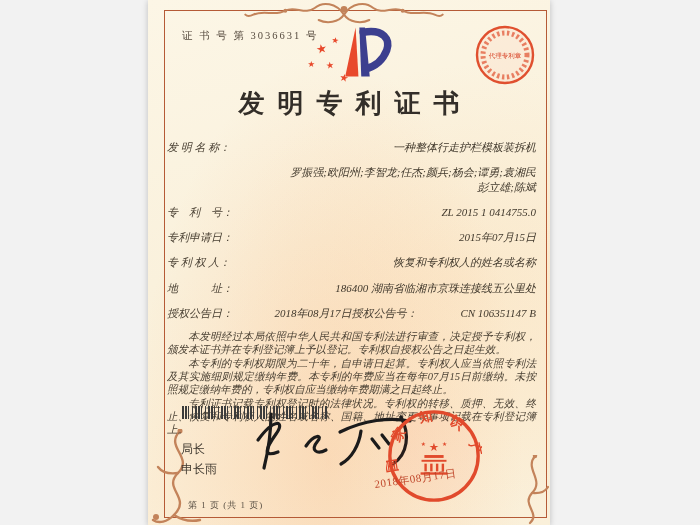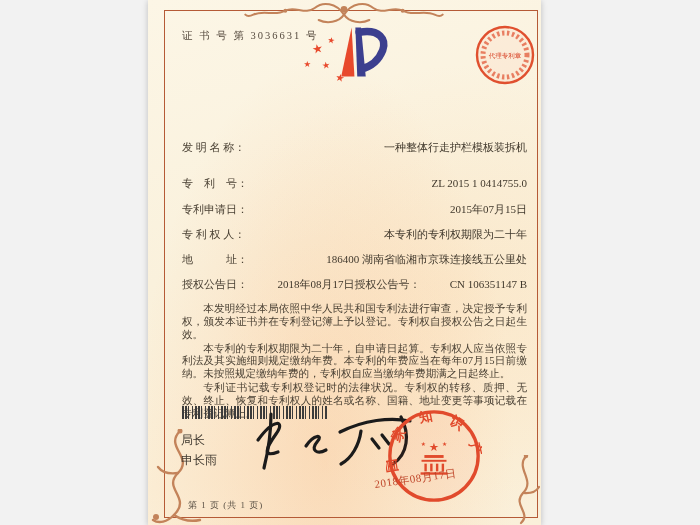--- a/index.html
+++ b/index.html
@@ -9,57 +9,58 @@
     font-family:"Liberation Serif","DejaVu Serif",serif;
   }
   .stage{position:relative;width:700px;height:525px;}
   .paper{
     position:absolute;left:148px;top:0;width:393px;height:525px;
     background:
       radial-gradient(ellipse at 45% 88%, rgba(249,176,118,0.32), rgba(249,176,118,0) 62%),
       radial-gradient(ellipse at 80% 55%, rgba(252,210,160,0.25), rgba(252,210,160,0) 55%),
       linear-gradient(165deg,#fcf6e6 0%,#faf1dc 45%,#fbeed6 78%,#faf0da 100%);
     box-shadow:0 1px 6px rgba(0,0,0,0.22);
+    padding-left:9px;
   }
   .frame{
     position:absolute;left:16px;right:3px;top:10px;bottom:7px;
     border:1.5px solid #b55a36;
   }
   .ornament{position:absolute;pointer-events:none;}
   .cert-no{
     position:absolute;left:34px;top:29px;
     font-size:10.5px;letter-spacing:2px;color:#564b3f;
   }
   .logo{position:absolute;left:0;right:0;top:20px;text-align:center;}
   .title{
     position:absolute;left:0;right:0;top:86px;text-align:center;
     font-size:26px;font-weight:bold;color:#332e29;
     letter-spacing:13px;text-indent:13px;
   }
-  .content{position:absolute;left:34px;right:14px;top:140px;color:#453c30;}
+  .content{position:absolute;left:19px;right:14px;top:140px;color:#453c30;font-style:italic;}
   .frow{display:flex;margin-bottom:11px;font-size:11px;line-height:1.3;}
   .flabel{flex:0 0 76px;white-space:nowrap;color:#4a4134;}
   .fval{flex:1;white-space:pre-line;color:#40382c;text-align:right;}
   .grant-row .half{display:flex;flex:1;}
   .grant-row .half + .half{}
   .paras{margin-top:0;}
   .paras p{
     margin:0 0 1px 0;font-size:10.6px;line-height:12.9px;
     text-indent:2em;text-align:justify;color:#4a4134;
   }
   .barcode{
     position:absolute;left:34px;top:406px;width:146px;height:13px;
     background:
       repeating-linear-gradient(90deg,
         #3c3c3c 0 2px, transparent 2px 3px,
         #3c3c3c 3px 5px, transparent 5px 6px,
         #3c3c3c 6px 7px, transparent 7px 10px,
         #3c3c3c 10px 11px, transparent 11px 13px);
   }
-  .director{position:absolute;left:33px;top:430px;font-size:12px;color:#3f382f;line-height:20px;}
+  .director{position:absolute;left:33px;top:439px;font-size:12px;color:#3f382f;line-height:20px;}
   .signature{position:absolute;left:92px;top:404px;}
   .seal{position:absolute;left:238px;top:408px;width:96px;height:96px;}
   .seal-date{
     position:absolute;left:226px;top:468px;width:130px;
     font-size:11px;color:#bf4529;letter-spacing:0.5px;
     transform:rotate(-8deg);
   }
   .agent-stamp{position:absolute;left:326px;top:24px;width:62px;height:62px;}
   .footer{
     position:absolute;left:40px;right:40px;top:499px;
@@ -120,39 +121,42 @@
         <path d="M61,13 C83,9 90,21 86,32 C81,45 71,50 63,52" fill="none" stroke="#3c3f8f" stroke-width="8" stroke-linecap="round"></path>
       </svg>
     </div>
 
     <svg class="agent-stamp" viewBox="0 0 62 62">
       <circle cx="31" cy="31" r="28" fill="rgba(255,90,55,0.05)" stroke="#e0502f" stroke-width="2.4"></circle>
       <circle cx="31" cy="31" r="22" fill="none" stroke="#e0502f" stroke-width="5" stroke-dasharray="2.4 2.6" opacity="0.7"></circle>
       <text x="31" y="34" text-anchor="middle" font-size="6.5" fill="#d8462a">代理专利章</text>
     </svg>
 
+    <div class="title">发明专利证书</div>
 
     <div class="content">
       <div class="frow">
         <span class="flabel">发 明 名 称：</span>
         <span class="fval">一种整体行走护栏模板装拆机</span>
       </div>
       <div class="frow">
+        <span class="fval">罗振强;欧阳州;李智龙;任杰;颜兵;杨会;谭勇;袁湘民
+彭立雄;陈斌</span>
       </div>
       <div class="frow">
         <span class="flabel">专　利　号：</span>
         <span class="fval">ZL 2015 1 0414755.0</span>
       </div>
       <div class="frow">
         <span class="flabel">专利申请日：</span>
         <span class="fval">2015年07月15日</span>
       </div>
       <div class="frow">
         <span class="flabel">专 利 权 人：</span>
-        <span class="fval">本专利的专利权期限为二十年</span>
+        <span class="fval">恢复和专利权人的姓名或名称</span>
       </div>
       <div class="frow">
         <span class="flabel">地　　　址：</span>
         <span class="fval">186400 湖南省临湘市京珠连接线五公里处</span>
       </div>
       <div class="frow grant-row">
         <span class="half">
           <span class="flabel">授权公告日：</span>
           <span class="fval">2018年08月17日</span>
         </span>

